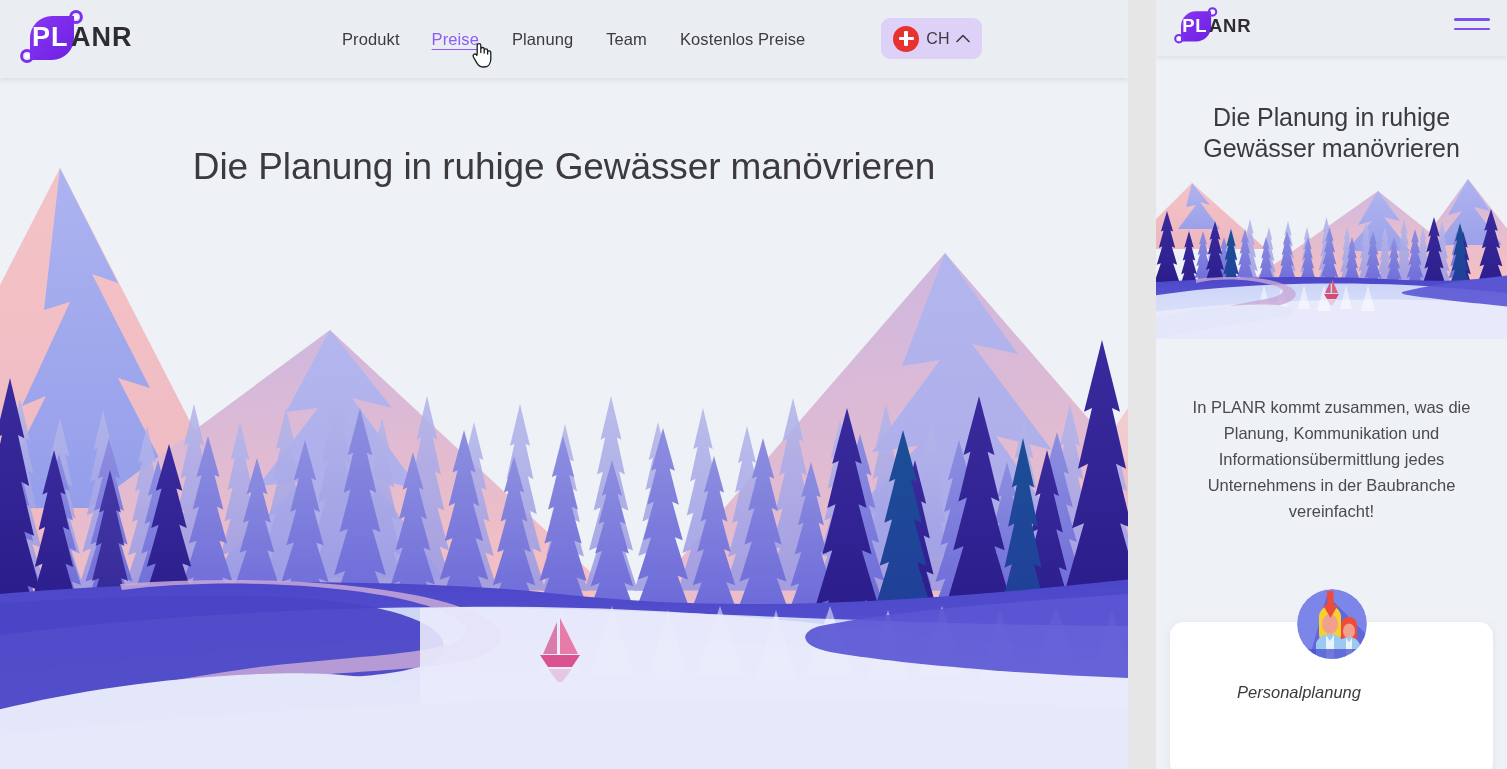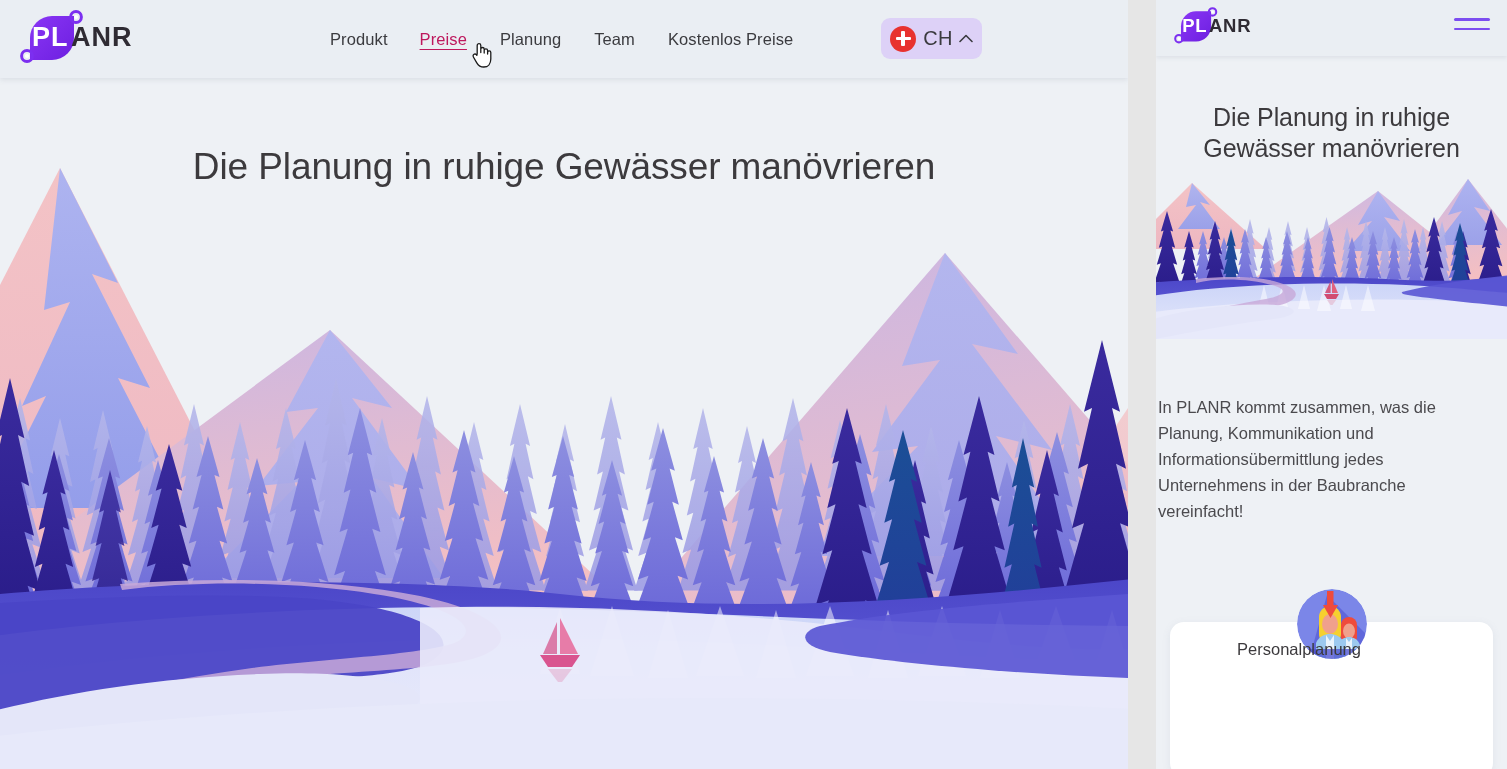--- a/index.html
+++ b/index.html
@@ -29,42 +29,42 @@
 
   .dt-nav {
     position: absolute; left: 330px; top: 0; height: 78px;
     display: flex; align-items: center; gap: 0;
   }
   .nav-link {
     font-size: 16.5px; color: #3b3b3f; letter-spacing: .1px;
     padding: 0 33px 0 0; white-space: nowrap; text-decoration: none;
     cursor: pointer;
   }
-  .nav-link.first { padding-right: 32px; }
+  .nav-link.first { padding-right: 32px; margin-left: 12px; }
   .nav-link.active {
-    color: #be185d; text-decoration: underline; text-underline-offset: 4px;
+    color: #8b5cf6; text-decoration: underline; text-underline-offset: 4px;
     text-decoration-thickness: 1.4px;
   }
   .lang-pill {
     position: absolute; left: 881px; top: 18px;
     width: 101px; height: 41px; border-radius: 9px;
     background: #ddd1f7;
     display: flex; align-items: center; justify-content: center; gap: 7px;
     cursor: pointer;
   }
   .flag-ch {
     width: 26px; height: 26px; border-radius: 50%;
     background: #e8322f; position: relative; flex: none;
   }
   .flag-ch::before, .flag-ch::after {
     content: ""; position: absolute; background: #fff; border-radius: 1px;
   }
   .flag-ch::before { left: 11.2px; top: 5.5px; width: 3.6px; height: 15px; }
   .flag-ch::after  { left: 5.5px; top: 11.2px; width: 15px; height: 3.6px; }
-  .lang-label { font-size: 20px; color: #3b3b3f; letter-spacing: .3px; }
+  .lang-label { font-size: 16px; color: #3b3b3f; letter-spacing: .3px; }
   .chev-up { width: 14px; height: 9px; flex: none; margin-left: -1px; }
 
   
   .cursor { position: absolute; left: 470px; top: 41px; z-index: 60; pointer-events: none; }
 
   
   .dt-hero-title {
     position: absolute; left: 64px; top: 146px; width: 1000px;
     text-align: center; font-size: 37px; line-height: 42px;
     color: #3c3a3d; font-weight: 400; letter-spacing: -.1px;
@@ -101,35 +101,35 @@
   .mb-title {
     position: absolute; left: 12px; top: 102px; width: 327px; text-align: center;
     font-size: 25px; line-height: 31px; color: #3c3a3d; font-weight: 400;
     letter-spacing: -.1px; z-index: 20;
   }
   .mb-scene {
     position: absolute; left: 0; top: 173px; width: 351px; height: 166px;
     overflow: hidden;
   }
   .mb-para {
-    position: absolute; left: 2px; top: 394px; width: 323px; text-align: left;
+    position: absolute; left: 14px; top: 394px; width: 323px; text-align: center;
     font-size: 16.5px; line-height: 26px; color: #4b4a4e;
   }
   .mb-card {
     position: absolute; left: 14px; top: 622px; width: 323px; height: 155px;
     background: #fff; border-radius: 14px;
     box-shadow: 0 2px 9px rgba(110,120,150,.10);
   }
   .mb-card-icon {
     position: absolute; left: 50%; top: 589px; transform: translateX(-50%);
     width: 70px; height: 70px; z-index: 5;
   }
   .mb-card-label {
-    position: absolute; left: 0; top: 640px; width: 286px; text-align: center;
-    font-size: 16.5px; color: #3c3a3d; z-index: 6;
+    position: absolute; left: 0; top: 683px; width: 286px; text-align: center;
+    font-size: 16.5px; color: #3c3a3d; z-index: 6; font-style: italic;
   }
 </style>
 </head>
 <body>
 
 <div class="stage">
 
   <div class="desktop">
 
     <div class="dt-scene">

